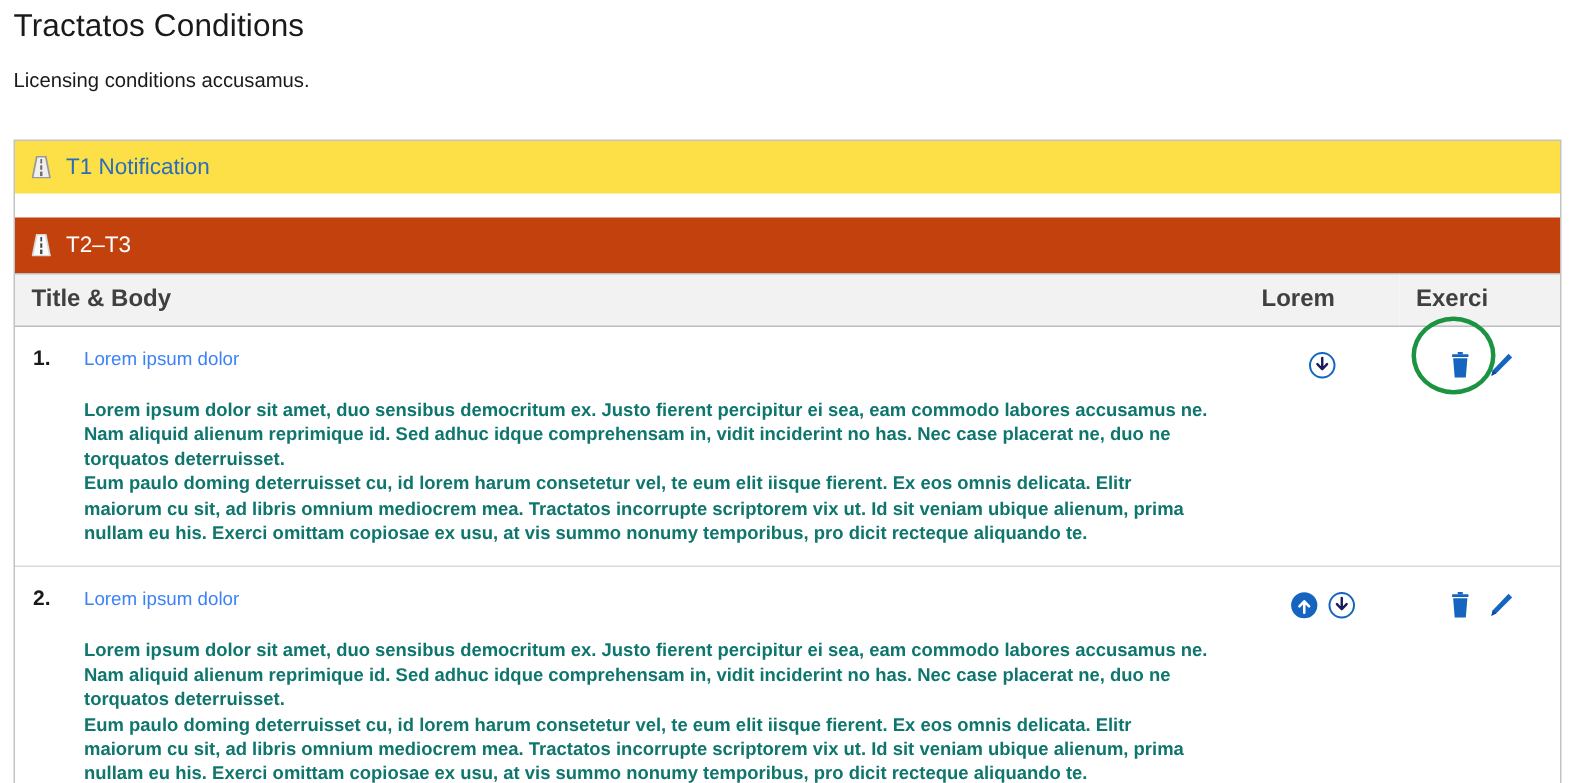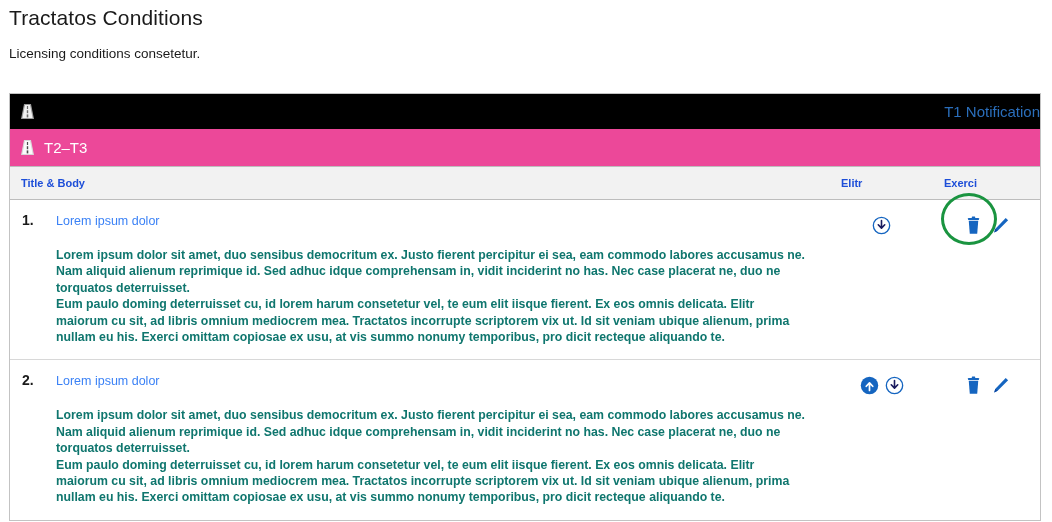--- a/index.html
+++ b/index.html
@@ -44,26 +44,26 @@
   
   .acc-header {
     display: flex;
     align-items: center;
     height: 35px;
     padding: 0 0 0 11px;
     box-sizing: border-box;
     cursor: pointer;
   }
   .acc-header.inactive {
-    background: #000000;
-    justify-content: space-between;
+    background: #fde047;
   }
   .acc-header.active {
-    background: #ec4899;
+    background: #c2410c;
     height: 37px;
+    margin-top: 16px;
   }
   .acc-label {
     font-size: 15px;
     margin-left: 10px;
   }
   .acc-header.inactive .acc-label { color: #2a6ebb; }
   .acc-header.active .acc-label { color: #ffffff; }
 
   .road-icon {
     width: 13px;
@@ -77,23 +77,23 @@
   
   table.cond-table {
     width: 100%;
     border-collapse: collapse;
     table-layout: fixed;
   }
   table.cond-table thead th {
     background: #f2f2f2;
     border-top: 1px solid #bdbdbd;
     border-bottom: 1px solid #bdbdbd;
-    font-size: 11px;
+    font-size: 16px;
     font-weight: bold;
-    color: #1d4ed8;
+    color: #404040;
     text-align: left;
     padding: 8px 0 8px 11px;
     height: 16px;
     box-sizing: content-box;
   }
   th.col-order, th.col-options {
     text-align: center;
     padding-left: 0;
   }
   th.col-order { width: 92px; }
@@ -170,21 +170,21 @@
     height: 46px;
     border: 3px solid #1a9440;
     border-radius: 50%;
     pointer-events: none;
   }
 </style>
 </head>
 <body>
 
 <h1 class="page-title">Tractatos Conditions</h1>
-<div class="page-subtitle">Licensing conditions consetetur.</div>
+<div class="page-subtitle">Licensing conditions accusamus.</div>
 
 <div class="panel">
 
   <div class="acc-header inactive">
     <span class="road-icon">
       <svg width="13" height="15" viewBox="0 0 13 15">
         <polygon points="3,0 10,0 13,15 0,15" fill="#9a9a9a"></polygon>
         <polygon points="4,1 9,1 11.6,14 1.4,14" fill="#f0f0f0"></polygon>
         <rect x="5.9" y="2" width="1.2" height="3" fill="#6d6d6d"></rect>
         <rect x="5.8" y="6.2" width="1.4" height="3" fill="#6d6d6d"></rect>
@@ -204,21 +204,21 @@
         <rect x="5.7" y="10.4" width="1.6" height="3" fill="#4a4a4a"></rect>
       </svg>
     </span>
     <span class="acc-label">T2–T3</span>
   </div>
 
   <table class="cond-table">
     <thead>
       <tr>
         <th class="col-title">Title &amp; Body</th>
-        <th class="col-order">Elitr</th>
+        <th class="col-order">Lorem</th>
         <th class="col-options">Exerci</th>
       </tr>
     </thead>
     <tbody>
 
       <tr class="cond-row">
         <td>
           <div class="row-inner">
             <div class="title-line">
               <span class="row-num">1.</span>

